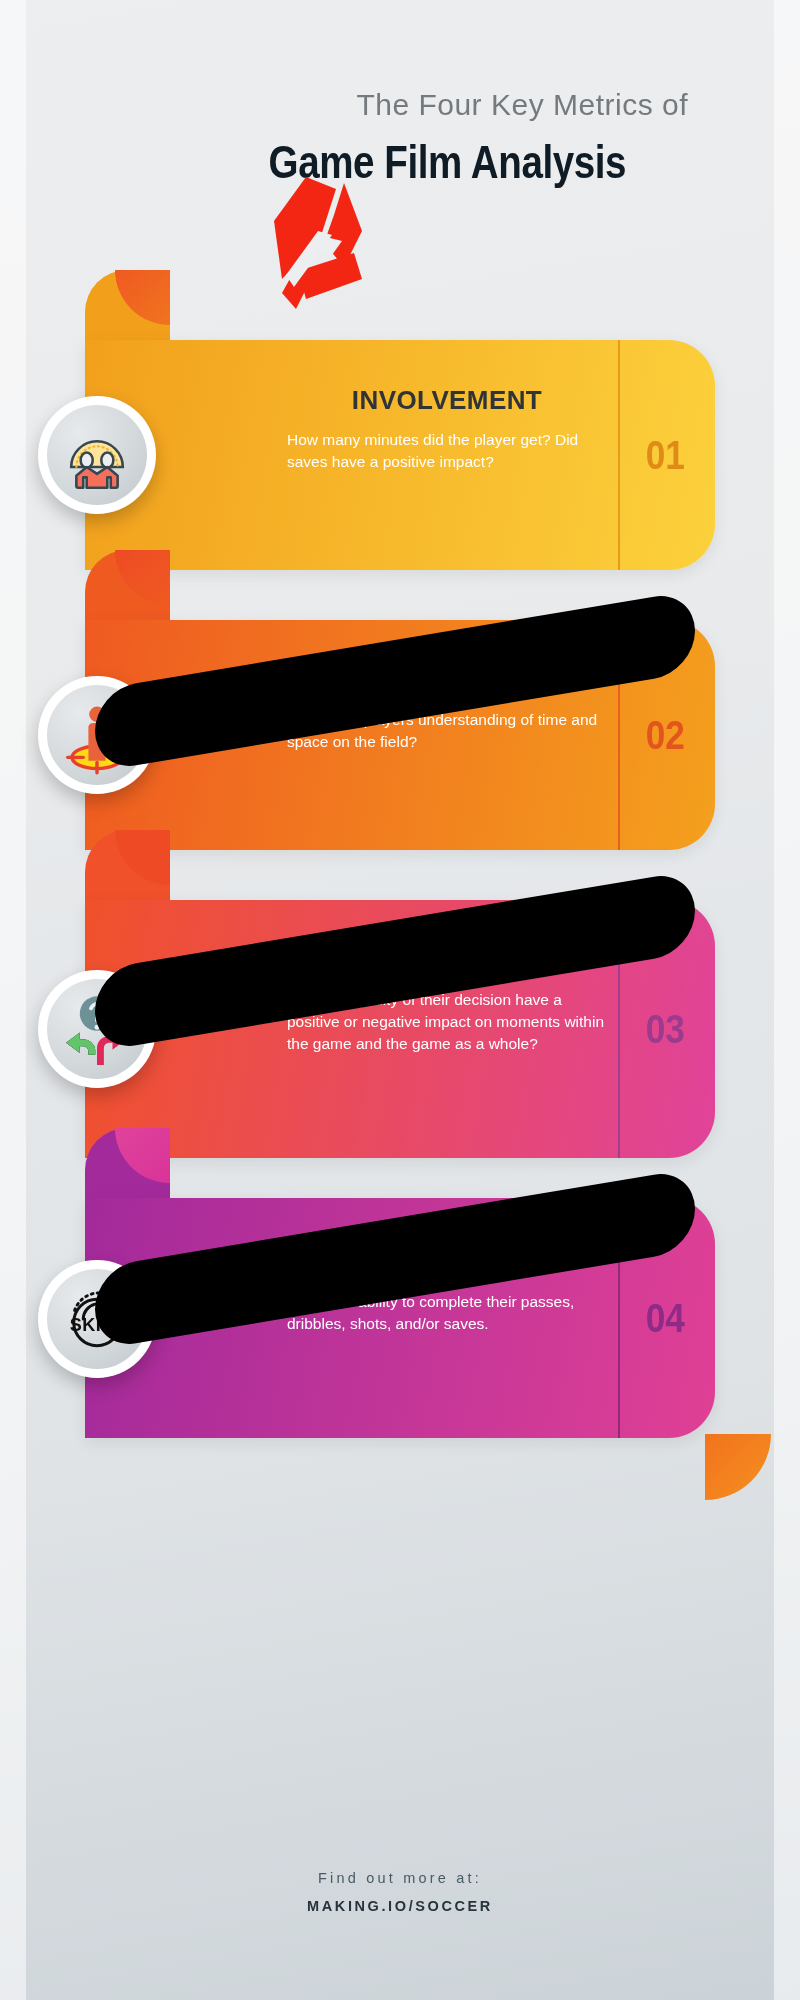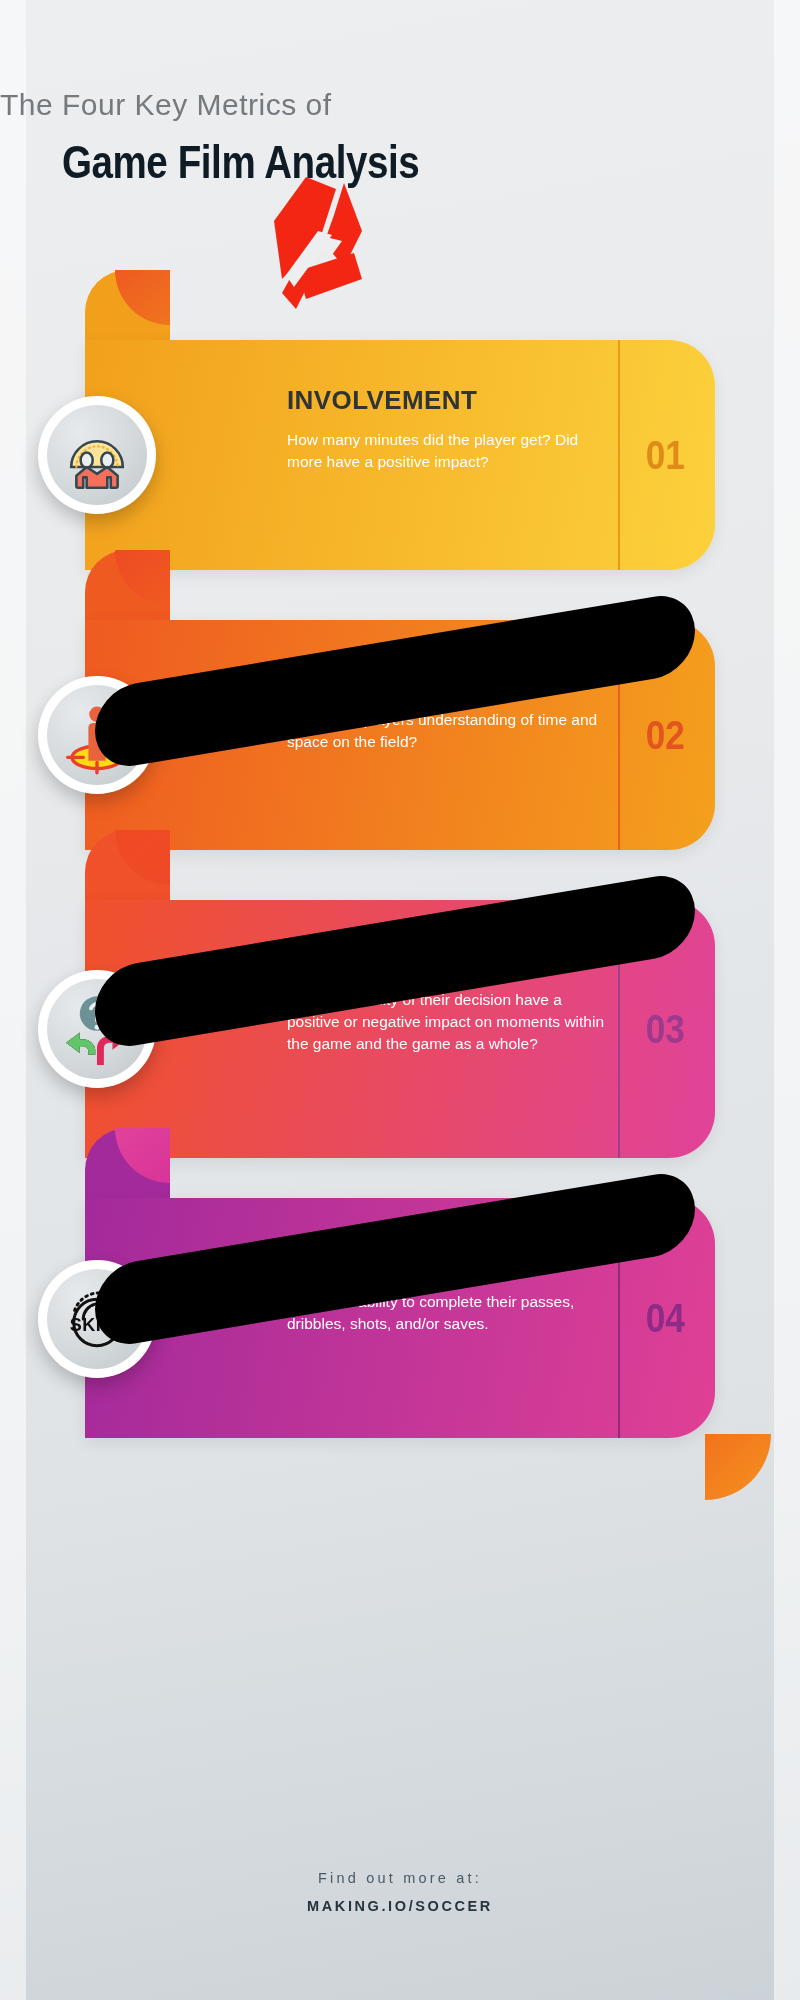--- a/index.html
+++ b/index.html
@@ -30,21 +30,21 @@
     pointer-events: none;
   }
   .rail.left  { left: 0; }
   .rail.right { right: 0; }
 
   
   .header {
     position: absolute;
     top: 0; left: 0;
     width: 688px;
-    text-align: left;
+    text-align: right;
   }
   .kicker {
     margin-top: 88px;
     font-size: 30px;
     font-weight: 400;
     letter-spacing: 0.5px;
     color: #747a7e;
     line-height: 1.1;
   }
   .maintitle {
@@ -140,20 +140,21 @@
     left: 202px;
     width: 320px;
   }
   .card-title {
     font-size: 26px;
     font-weight: 700;
     letter-spacing: 0.4px;
     color: #2f3437;
     line-height: 1.1;
     white-space: nowrap;
+    text-align: center;
   }
   .card-body {
     margin-top: 14px;
     font-size: 15.5px;
     font-weight: 400;
     line-height: 1.42;
     color: #ffffff;
   }
 
   
@@ -242,21 +243,21 @@
   <div class="row" id="row0" style="top:340px; height:270px;">
     <div class="tab" style="background: linear-gradient(rgb(242, 160, 28) 0%, rgb(242, 160, 28) 100%);">
       <div class="tab-inner" style="background: linear-gradient(140deg, rgb(239, 90, 33) 0%, rgb(240, 116, 31) 100%);"></div>
     </div>
     <div class="card" style="top: 0px; height: 230px; background: linear-gradient(100deg, rgb(242, 160, 28) 0%, rgb(252, 209, 60) 100%);">
       <div class="card-inner">
         <div class="divider" style="background: rgb(231, 154, 28);"></div>
         <div class="num" style="color: rgb(224, 138, 23);">01</div>
         <div class="text-block" style="top:46px;">
           <div class="card-title">INVOLVEMENT</div>
-          <div class="card-body">How many minutes did the player get?  Did more have a positive impact?</div>
+          <div class="card-body">How many minutes did the player get?  Did saves have a positive impact?</div>
         </div>
       </div>
     </div>
     <div class="badge" style="top:56px;">
       <div class="badge-face">
         <svg viewBox="0 0 100 100" width="86" height="86" aria-hidden="true">
           <path d="M20 64 A30 30 0 0 1 80 64 Z" fill="#fde49a" stroke="#37474f" stroke-width="3"></path>
           <path d="M26 64 A24 24 0 0 1 74 64" fill="none" stroke="#e8b93a" stroke-width="2.5" stroke-dasharray="1.5 4" stroke-linecap="round"></path>
           <ellipse cx="38" cy="56" rx="7" ry="9" fill="#eceff1" stroke="#37474f" stroke-width="3"></ellipse>
           <ellipse cx="62" cy="56" rx="7" ry="9" fill="#eceff1" stroke="#37474f" stroke-width="3"></ellipse>

